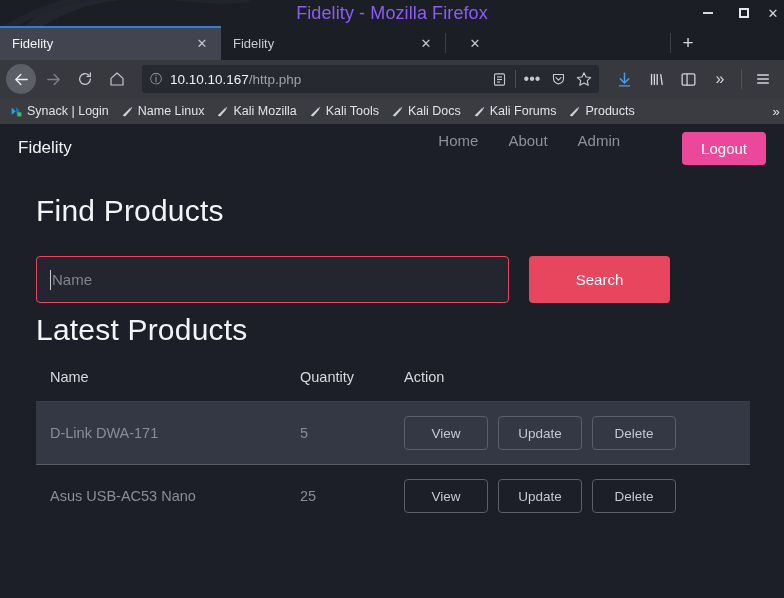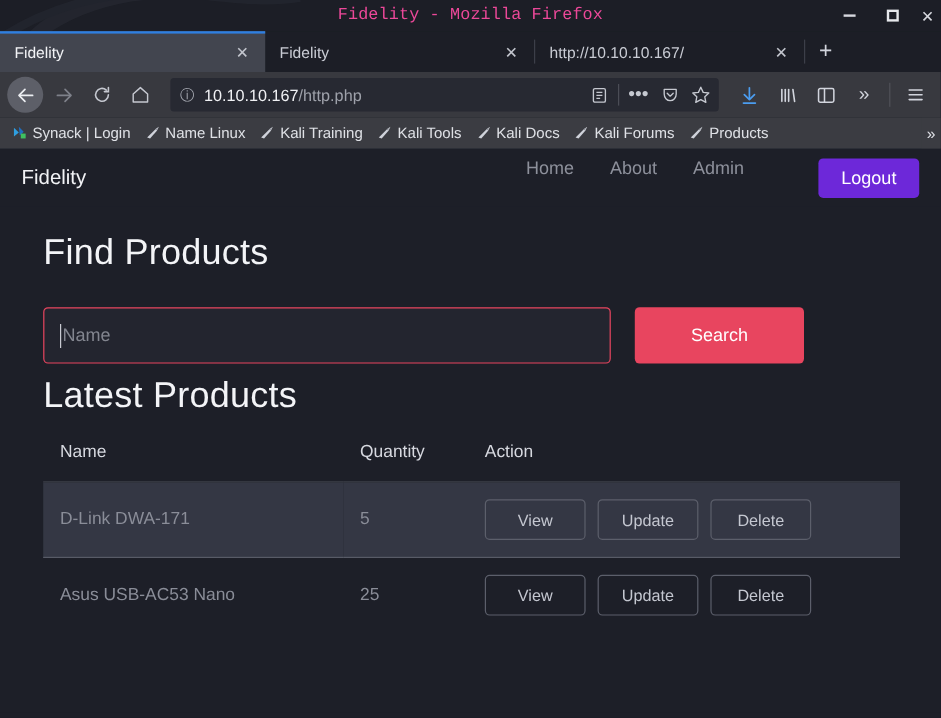--- a/index.html
+++ b/index.html
@@ -24,25 +24,24 @@
     overflow: hidden;
   }
   .titlebar .dragon {
     position: absolute;
     left: 0; top: -38px;
     width: 330px; height: 90px;
     opacity: .55;
     pointer-events: none;
   }
   .title-text {
-    color: #ec4899;
-    font-size: 14px;
+    color: #8b5cf6;
+    font-size: 18px;
     letter-spacing: .1px;
     z-index: 2;
-    font-family: Liberation Mono, monospace;
   }
   .win-controls {
     position: absolute;
     right: 0; top: 0;
     height: 26px;
     display: flex;
     align-items: center;
     z-index: 3;
   }
   .win-btn {
@@ -174,20 +173,21 @@
     height: 26px;
     background: #3b3c42;
     display: flex;
     align-items: center;
     padding: 0 4px;
     overflow: hidden;
     position: relative;
   }
   .bm {
     display: flex;
+    align-items: center;
     gap: 4px;
     padding: 0 6px;
     color: #dfe1e6;
     font-size: 12.5px;
     white-space: nowrap;
     flex: 0 0 auto;
   }
   .bm-ico { width: 13px; height: 13px; flex:0 0 auto; }
   .bm-overflow {
     position: absolute; right: 0; top: 0;
@@ -220,21 +220,21 @@
     display: flex;
     align-items: flex-start;
     gap: 30px;
   }
   .site-link {
     color: #8d909b;
     font-size: 15px;
   }
   .logout-btn {
     margin-left: 32px;
-    background: #6d28d9;
+    background: #ec4899;
     color: #ffffff;
     font-size: 15px;
     border-radius: 4px;
     padding: 9px 19px;
     line-height: 1;
   }
 
   .container { padding: 0 36px; }
   h1.section {
     color: #f3f4f7;
@@ -353,21 +353,20 @@
   <div class="tab active">
     <span class="tab-title">Fidelity</span>
     <span class="tab-close">✕</span>
   </div>
   <div class="tab inactive">
     <span class="tab-title">Fidelity</span>
     <span class="tab-close">✕</span>
   </div>
   <div class="tab-sep"></div>
   <div class="tab inactive">
-    <span class="tab-title">http://10.10.10.167/</span>
     <span class="tab-close">✕</span>
   </div>
   <div class="tab-sep"></div>
   <div class="newtab">+</div>
 </div>
 
 <div class="navbar-browser">
   <div class="nav-icon back">
     <svg width="17" height="17" viewBox="0 0 24 24" fill="none" stroke="currentColor" stroke-width="2" stroke-linecap="round" stroke-linejoin="round">
       <line x1="20" y1="12" x2="5" y2="12"></line>
@@ -464,21 +463,21 @@
       <path d="M2 13 L11 4 L14 2 L12 6 L5 14 Z" fill="#cfd2da"></path>
         <path d="M10 5 L13 3 L11.5 5.5 Z" fill="#8e9199"></path>
     </svg>
     <span>Name Linux</span>
   </div>
   <div class="bm">
     <svg class="bm-ico" viewBox="0 0 16 16">
       <path d="M2 13 L11 4 L14 2 L12 6 L5 14 Z" fill="#cfd2da"></path>
         <path d="M10 5 L13 3 L11.5 5.5 Z" fill="#8e9199"></path>
     </svg>
-    <span>Kali Training</span>
+    <span>Kali Mozilla</span>
   </div>
   <div class="bm">
     <svg class="bm-ico" viewBox="0 0 16 16">
       <path d="M2 13 L11 4 L14 2 L12 6 L5 14 Z" fill="#cfd2da"></path>
         <path d="M10 5 L13 3 L11.5 5.5 Z" fill="#8e9199"></path>
     </svg>
     <span>Kali Tools</span>
   </div>
   <div class="bm">
     <svg class="bm-ico" viewBox="0 0 16 16">

